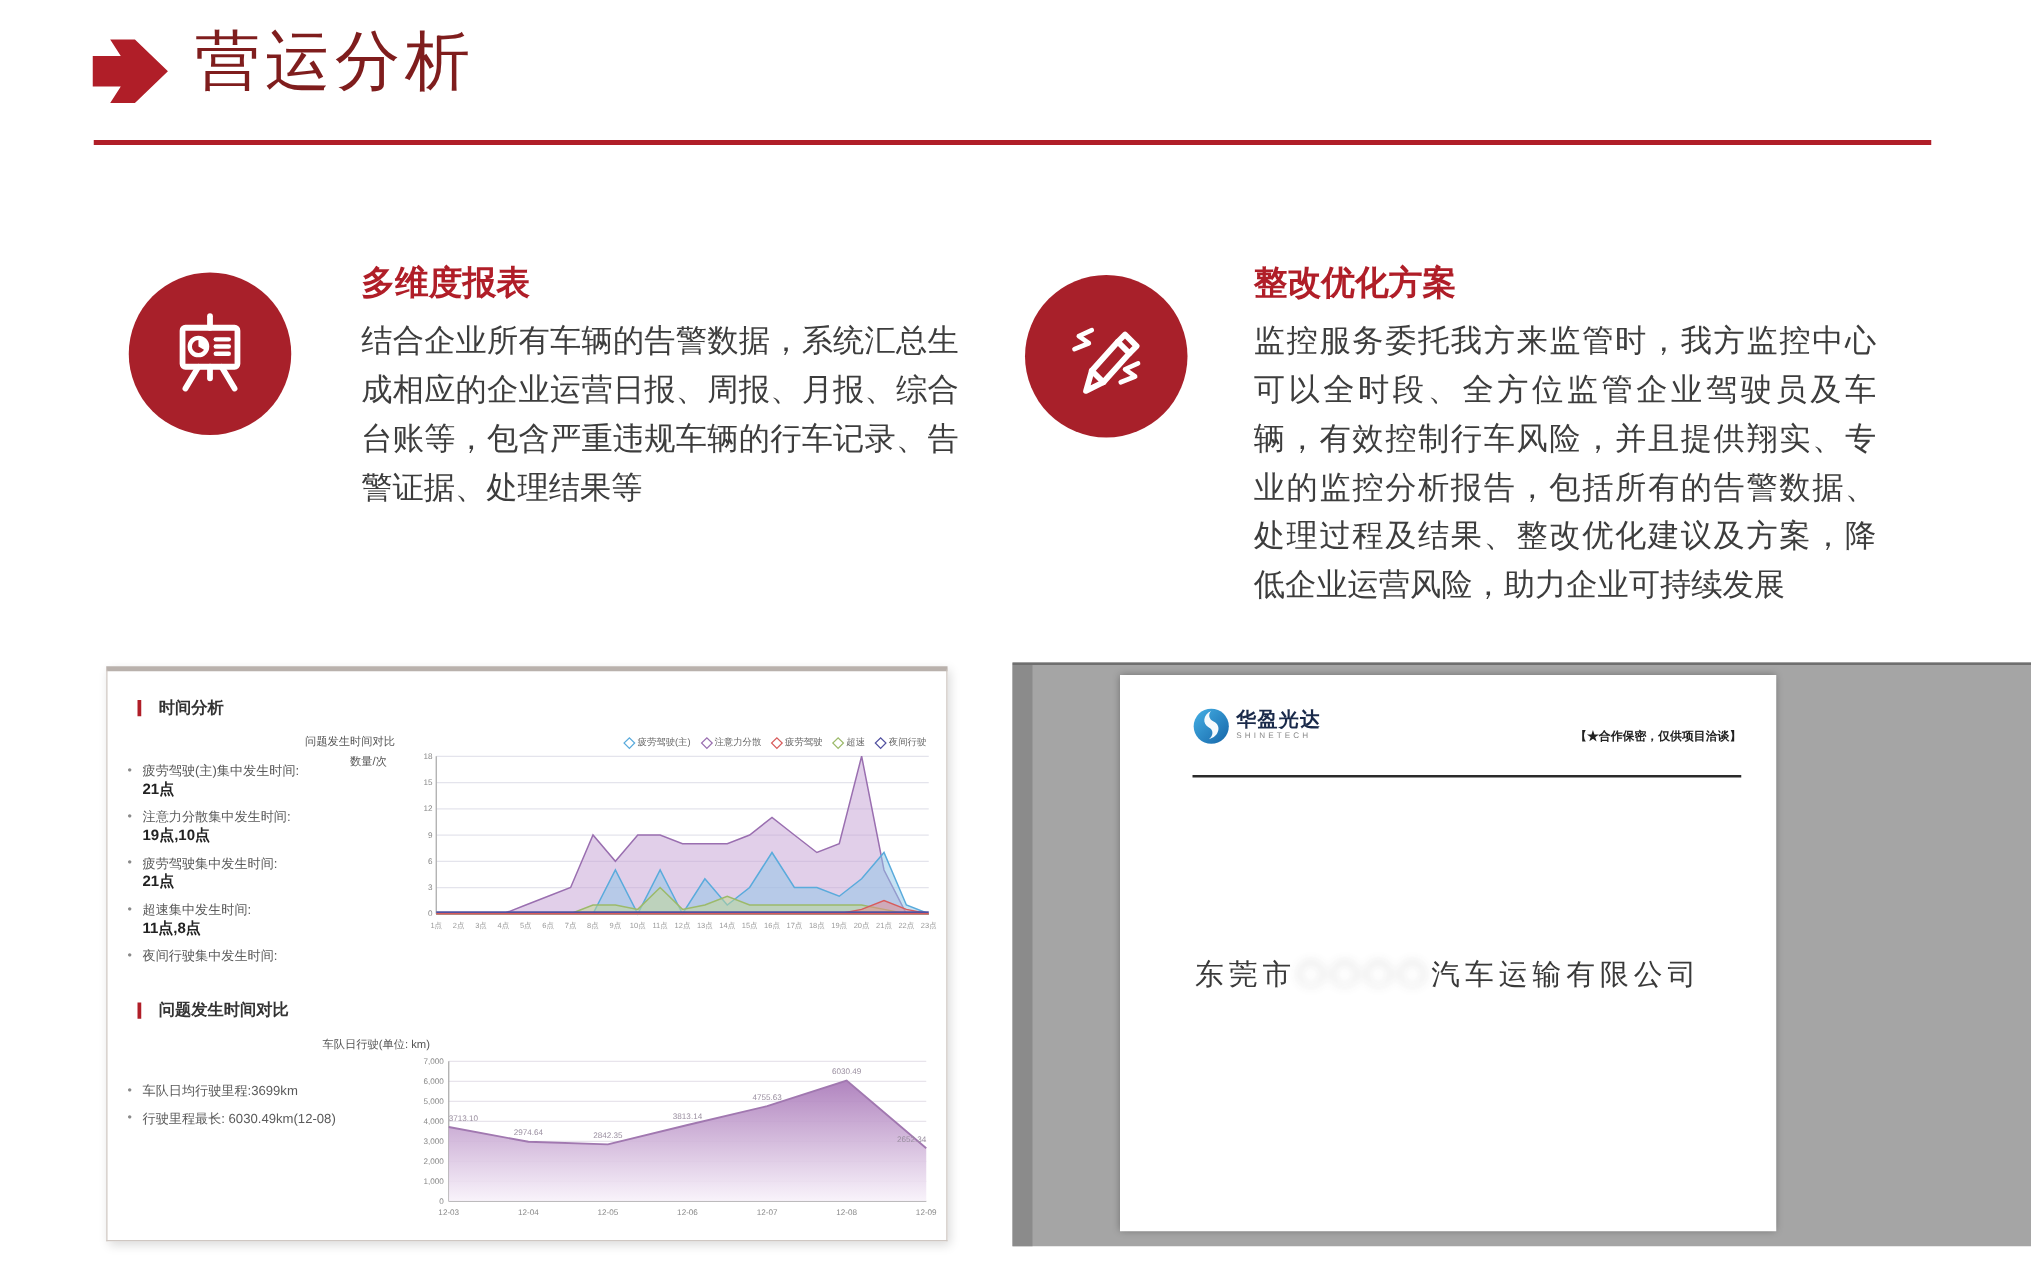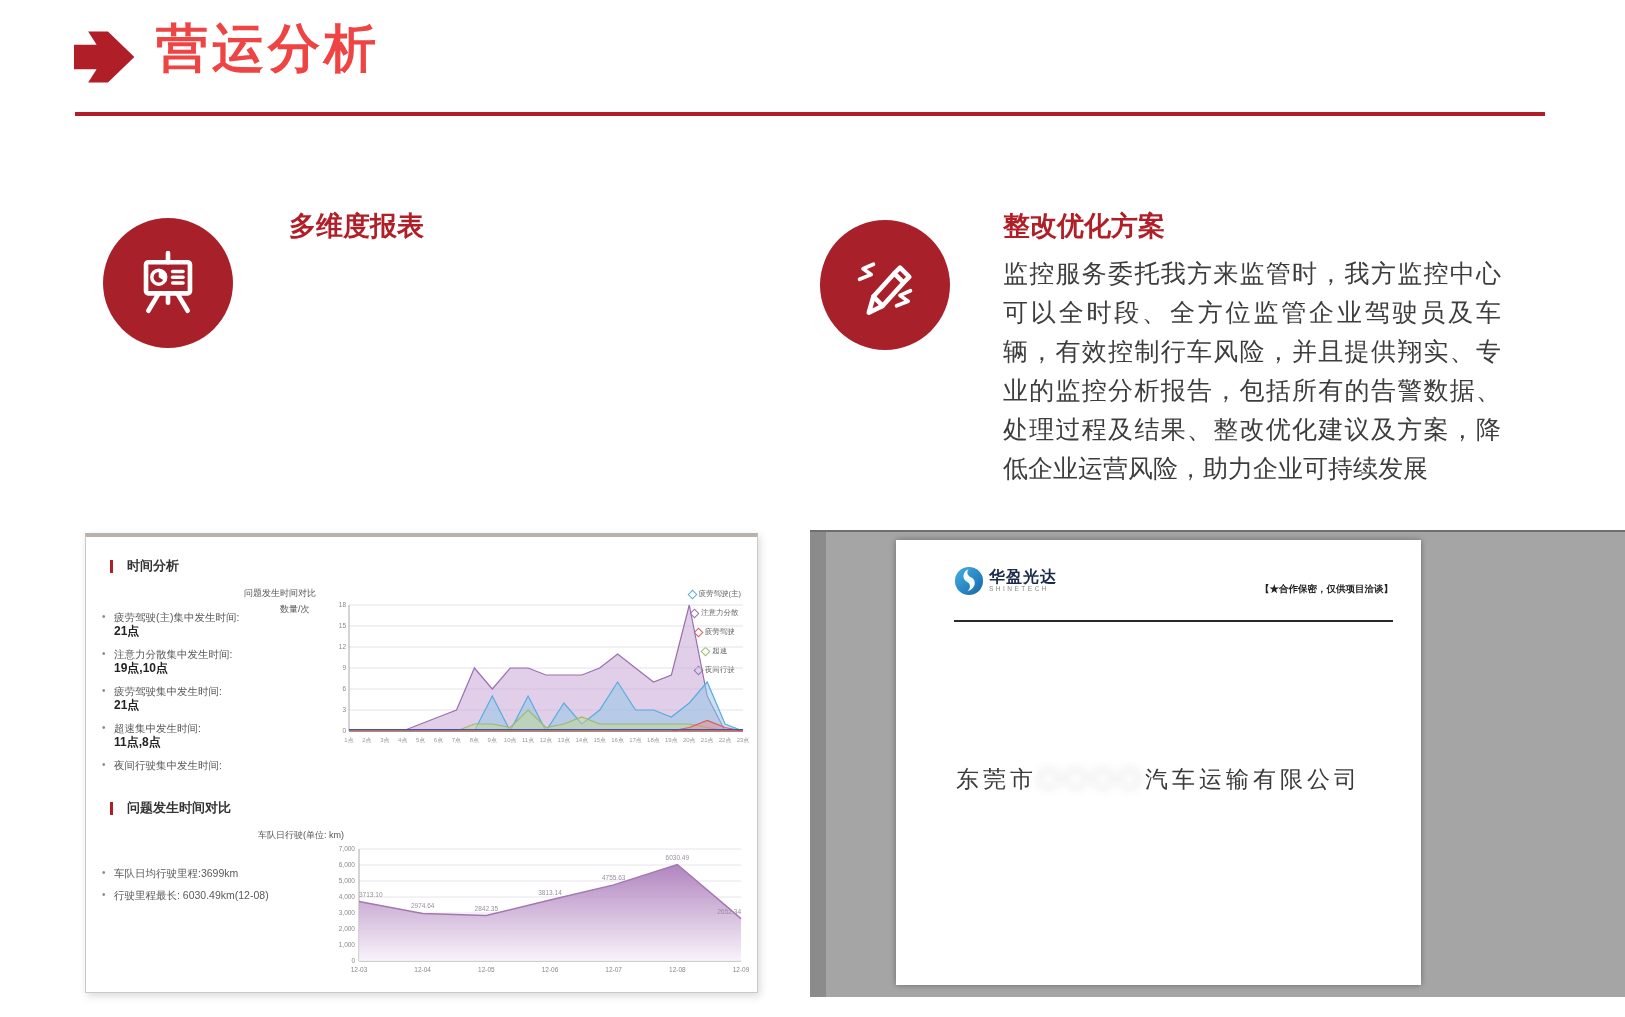--- a/index.html
+++ b/index.html
@@ -1,21 +1,21 @@
 <!DOCTYPE html>
 <html><head>
 <meta charset="utf-8">
 <style>
   html,body{margin:0;padding:0;background:#fff;}
   .page{position:relative;width:1625px;height:1017px;background:#fff;overflow:hidden;
         font-family:"Liberation Sans","DejaVu Sans",sans-serif;}
   
   .arrow-icon{position:absolute;left:74px;top:28px;width:66px;height:58px;}
-  .page-title{position:absolute;left:156px;top:14px;margin:0;font-size:52px;font-weight:bold;
-              color:#ef4444;letter-spacing:4px;}
+  .page-title{position:absolute;left:156px;top:14px;margin:0;font-size:52px;font-weight:normal;
+              color:#7f1d1d;letter-spacing:4px;}
   .rule{position:absolute;left:75px;top:112px;width:1470px;height:4px;background:#b01e28;}
   
   .feature-circle{position:absolute;width:130px;height:130px;border-radius:50%;background:#a8202a;
                   display:flex;align-items:center;justify-content:center;}
   .fc1{left:103px;top:218px;}
   .fc2{left:820px;top:220px;}
   .feature-title{position:absolute;margin:0;font-size:27px;font-weight:bold;color:#b01e28;font-family:Liberation Serif, serif;}
   .ft1{left:289px;top:208px;}
   .ft2{left:1003px;top:208px;}
   .feature-body{position:absolute;margin:0;font-size:25px;line-height:39px;color:#3d3d3d;
@@ -34,21 +34,21 @@
   .dash-bullets{position:absolute;margin:0;padding:0;list-style:none;width:220px;}
   .db1{left:16px;top:74px;}
   .db2{left:16px;top:330px;}
   .dash-bullets li{position:relative;padding-left:12px;margin-bottom:9px;}
   .dash-bullets li::before{content:"•";position:absolute;left:0;top:0;color:#8a8a8a;font-size:10px;}
   .dash-bullets .b-label{display:block;font-size:10.5px;color:#5a5a5a;line-height:13px;}
   .dash-bullets .b-value{display:block;font-size:12px;font-weight:bold;color:#222;line-height:15px;}
   .chart1-title{position:absolute;left:158px;top:50px;font-size:9px;color:#555;}
   .chart1-ylabel{position:absolute;left:194px;top:66px;font-size:9px;color:#555;}
   .chart2-title{position:absolute;left:172px;top:292px;font-size:9px;color:#555;}
-  .legend{position:absolute;right:16px;top:52px;display:flex;gap:9px;align-items:center;flex-direction:column;}
+  .legend{position:absolute;right:16px;top:52px;display:flex;gap:9px;align-items:center;}
   .legend-item{display:flex;align-items:center;gap:3px;font-size:7.5px;color:#666;}
   .legend-marker{width:5px;height:5px;transform:rotate(45deg);border-width:1.5px;border-style:solid;
                  background:#fff;}
   .chart1-svg{position:absolute;left:243px;top:62px;}
   .chart2-svg{position:absolute;left:243px;top:300px;}
   
   .report-panel{position:absolute;left:810px;top:530px;width:865px;height:465px;background:#a5a5a5;
                 border-top:2px solid #6f6f6f;}
   .panel-strip{position:absolute;left:0;top:0;width:16px;height:100%;background:#8b8b8b;}
   .report-page{position:absolute;left:86px;top:8px;width:525px;height:445px;background:#fff;
@@ -94,20 +94,21 @@
       <line x1="40" y1="41" x2="49" y2="56"></line>
       <line x1="32" y1="41" x2="32" y2="49"></line>
       <circle cx="24" cy="27" r="6" stroke-width="3"></circle>
       <path d="M24,27 L24,21 A6,6 0 0 1 29,30 Z" fill="#fff" stroke="none"></path>
       <line x1="36" y1="22" x2="45" y2="22" stroke-width="3"></line>
       <line x1="36" y1="27" x2="45" y2="27" stroke-width="3"></line>
       <line x1="36" y1="32" x2="45" y2="32" stroke-width="3"></line>
     </svg>
   </div>
   <h2 class="feature-title ft1">多维度报表</h2>
+  <p class="feature-body fb1">结合企业所有车辆的告警数据，系统汇总生成相应的企业运营日报、周报、月报、综合台账等，包含严重违规车辆的行车记录、告警证据、处理结果等</p>
 
   <div class="feature-circle fc2">
     <svg width="74" height="74" viewBox="0 0 64 64" fill="none" stroke="#fff" stroke-width="4" stroke-linecap="round" stroke-linejoin="round">
       <path d="M22,42 L40,22 L48,30 L30,50 Z"></path>
       <path d="M22,42 L18,56 L30,50"></path>
       <path d="M40,22 L45,17 L53,25 L48,30"></path>
       <path d="M10,27 L20,23 L13,18 L22,14" stroke-width="3.2"></path>
       <path d="M42,50 L52,46 L45,41 L54,37" stroke-width="3.2"></path>
     </svg>
   </div>

